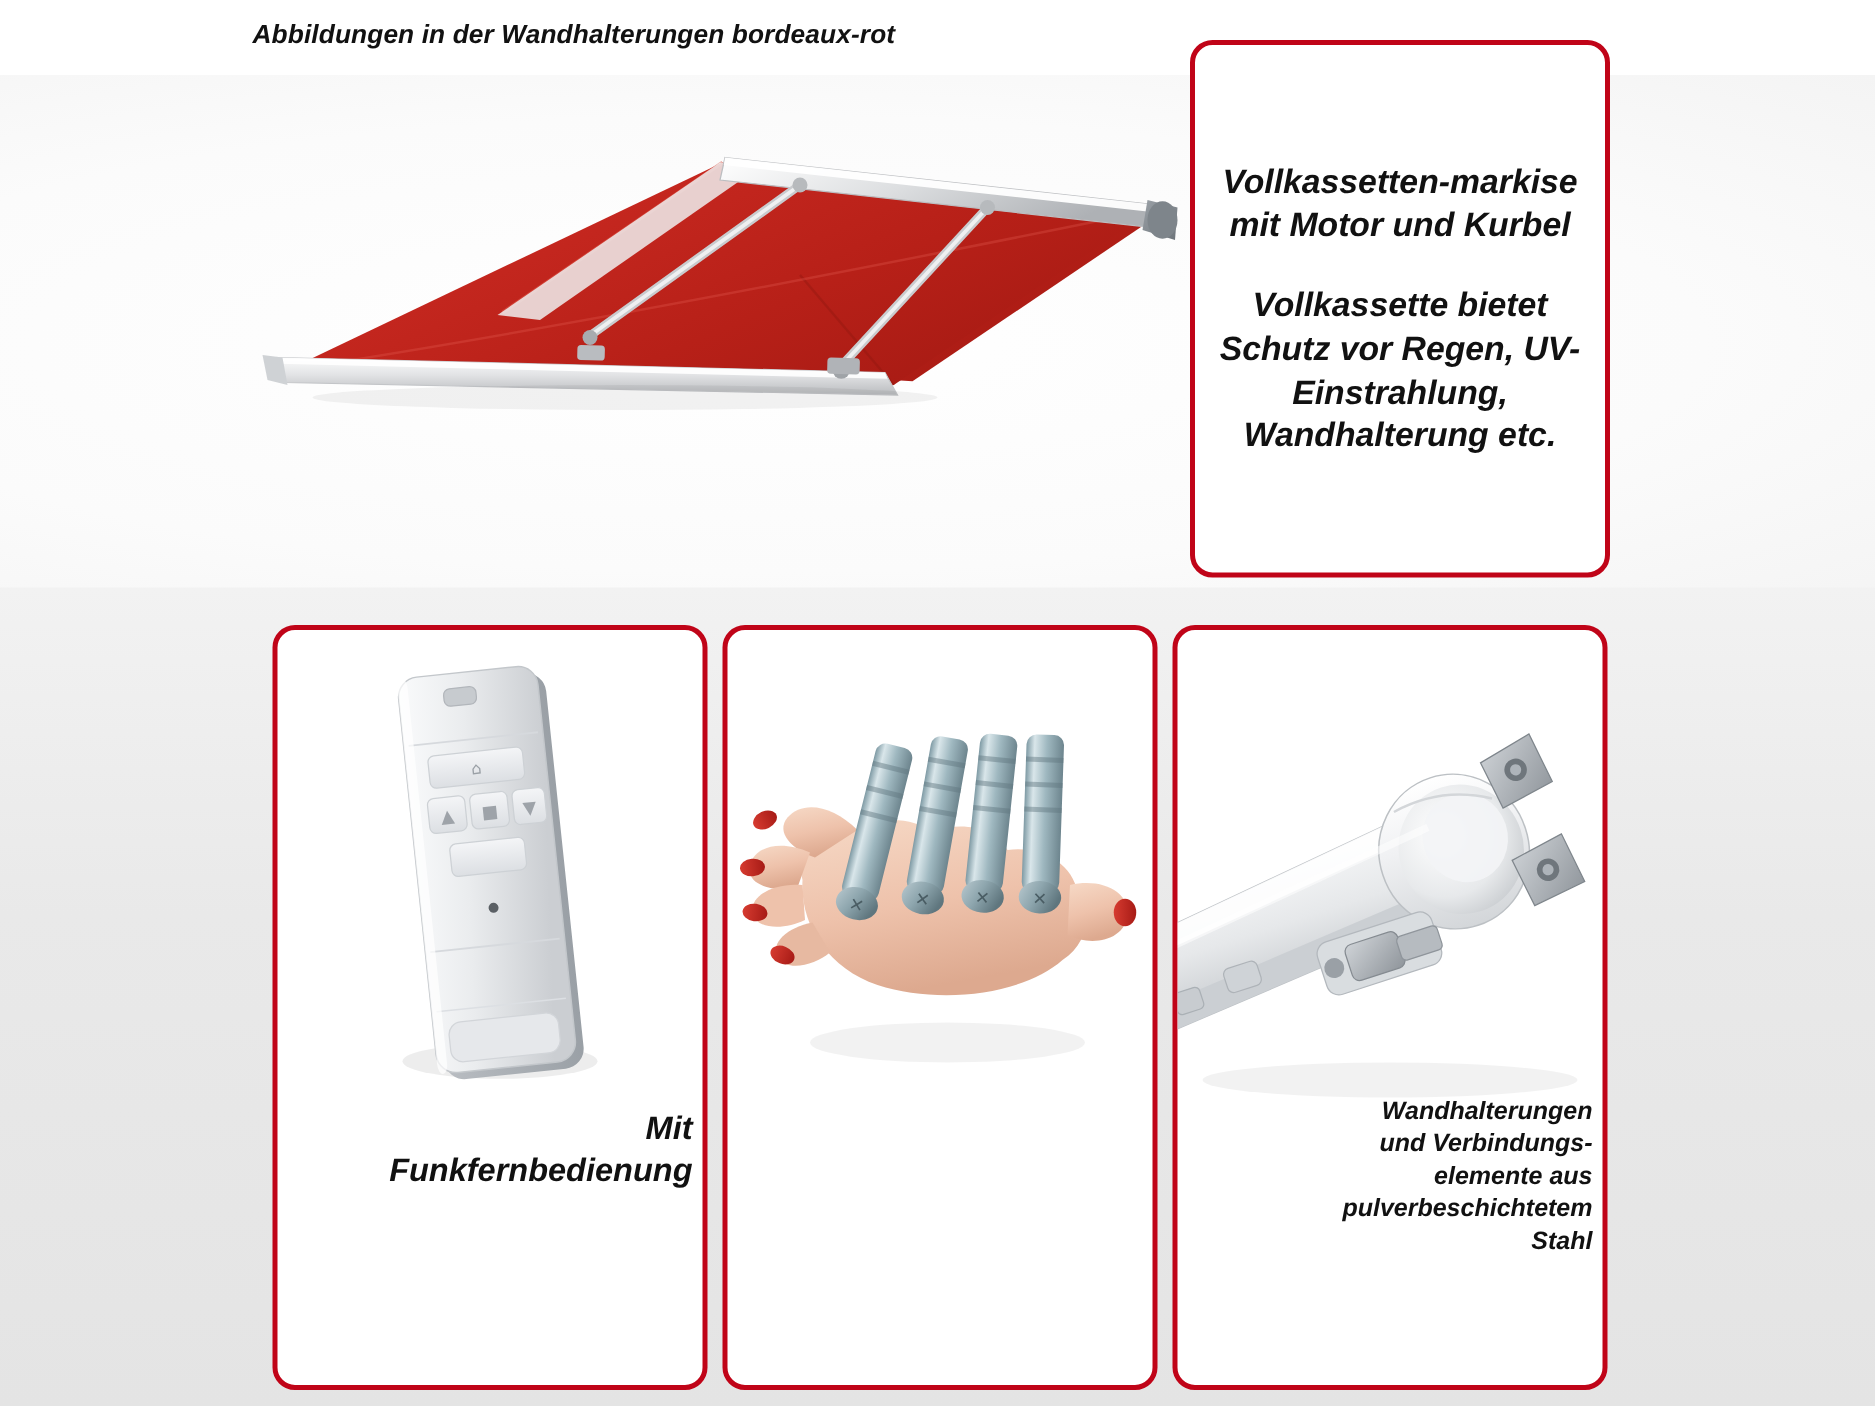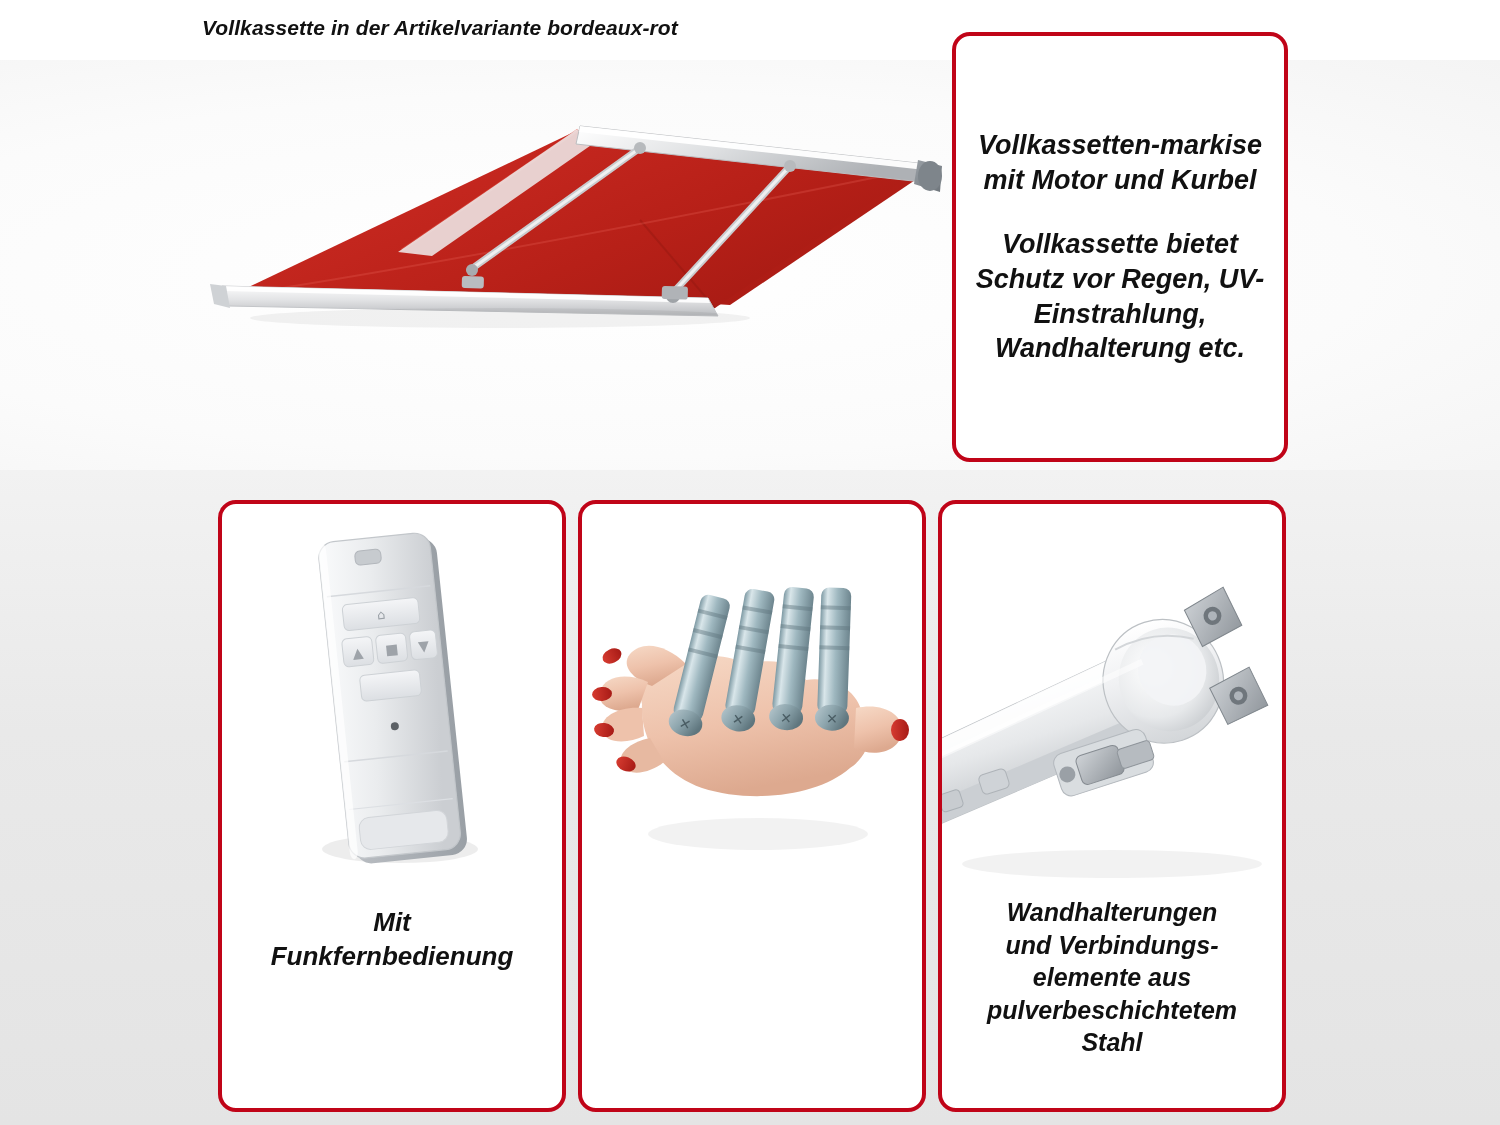--- a/index.html
+++ b/index.html
@@ -51,28 +51,27 @@
   .card-1 { left: 218px; top: 500px; width: 348px; height: 612px; }
   .card-2 { left: 578px; top: 500px; width: 348px; height: 612px; }
   .card-3 { left: 938px; top: 500px; width: 348px; height: 612px; }
 
   .card-img {
     position: absolute; left: 0; top: 0; width: 100%; height: 390px;
     overflow: hidden;
   }
   .card-label {
     position: absolute; left: 0; right: 0; top: 382px;
-    text-align: center;
+    text-align: right;
     font-size: 26px; font-weight: bold; font-style: italic; color: #111;
     line-height: 1.3;
     padding: 0 8px;
     white-space: pre-line;
-    margin-top: 20px;
-  }
-  .card-3 .card-label { top: 372px; font-size: 25px; }
+  }
+  .card-3 .card-label { top: 372px; font-size: 20px; }
 
   
   .awning { position: absolute; left: 170px; top: 100px; width: 790px; height: 330px; }
 
   
   .remote { position: absolute; left: 0; top: 0; width: 348px; height: 390px; }
 
   
   .bolts { position: absolute; left: 0; top: 0; width: 348px; height: 390px; }
 
@@ -80,21 +79,21 @@
   .cassette { position: absolute; left: 0; top: 0; width: 348px; height: 390px; }
 </style>
 </head>
 <body>
 
 <div class="page">
 
   <div class="bg-wash2"></div>
   <div class="bg-wash"></div>
 
-  <div class="caption-top">Vollkassette in der Artikelvariante bordeaux-rot</div>
+  <div class="caption-top">Abbildungen in der Wandhalterungen bordeaux-rot</div>
 
   <div class="awning">
     <svg viewBox="0 0 790 330" width="790" height="330" xmlns="http://www.w3.org/2000/svg">
       <defs>
         <linearGradient id="fab" x1="0" y1="0" x2="1" y2="0.6">
           <stop offset="0%" stop-color="#d4352b"></stop>
           <stop offset="35%" stop-color="#c5271f"></stop>
           <stop offset="70%" stop-color="#b72018"></stop>
           <stop offset="100%" stop-color="#a81b14"></stop>
         </linearGradient>

